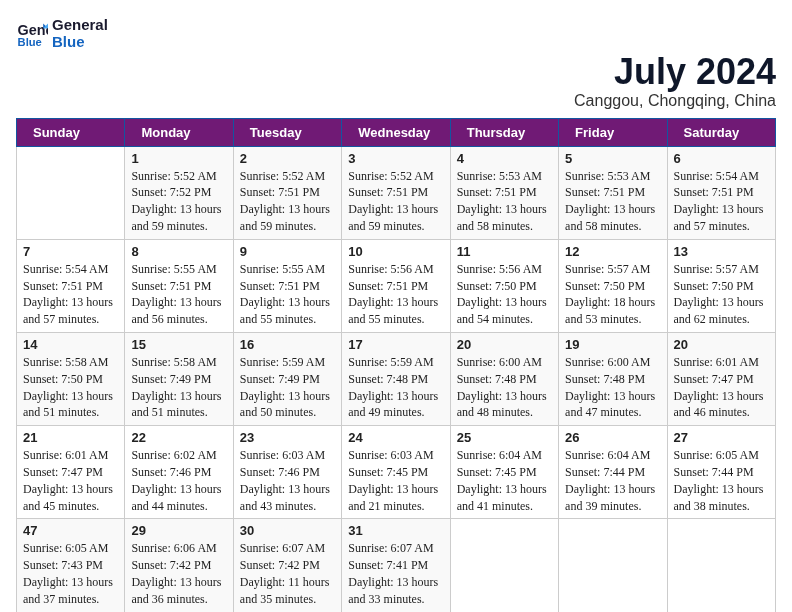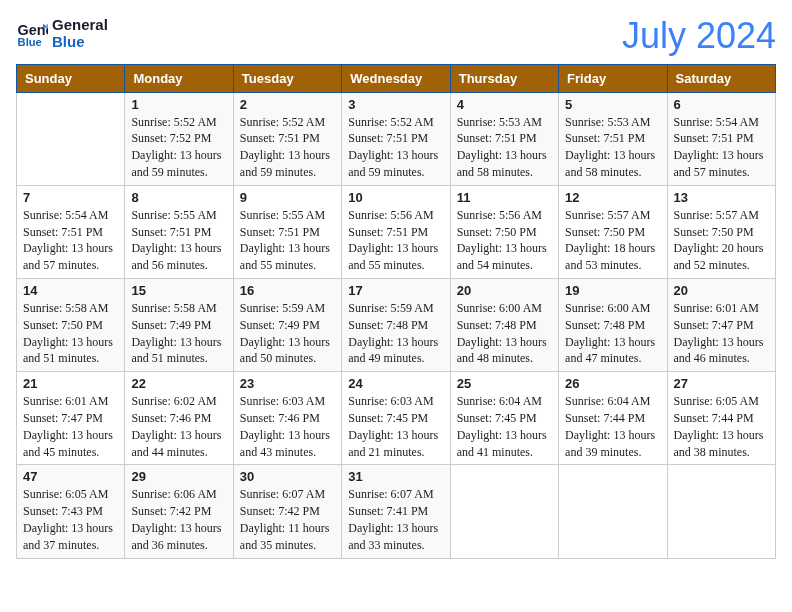--- a/index.html
+++ b/index.html
@@ -23,40 +23,41 @@
     }
     .logo-icon {
       width: 32px;
       height: 32px;
     }
     .title-block {
       text-align: right;
     }
     .month-year {
       font-size: 36px;
-      font-weight: normal;
-      color: #3b82f6;
+      font-weight: bold;
+      color: #0f172a;
       line-height: 1.1;
+      margin-top: 36px;
     }
     .location {
       font-size: 16px;
       color: #333;
       font-weight: normal;
     }
     .calendar {
       width: 100%;
       border-collapse: collapse;
       border: 1px solid #aaa;
     }
     .calendar th {
-      background-color: #a16207;
+      background-color: #701a75;
       color: white;
       font-size: 13px;
       font-weight: bold;
-      padding: 6px 8px;
+      padding: 6px 16px;
       text-align: left;
       border: 1px solid #1255a0;
     }
     .calendar td {
       width: 14.28%;
       vertical-align: top;
       border: 1px solid #ccc;
       padding: 4px 6px;
       font-size: 10.5px;
       color: #222;
@@ -95,20 +96,21 @@
       <polygon points="34,8 40,14 34,14" fill="#1565c0"></polygon>
       <polygon points="34,14 40,8 40,14" fill="#4dabf7"></polygon>
     </svg>
     <div>
       <div style="font-size:15px;font-weight:bold;color:#1a1a2e;">General</div>
       <div style="font-size:15px;font-weight:bold;color:#1565c0;">Blue</div>
     </div>
   </div>
   <div class="title-block">
     <div class="month-year">July 2024</div>
+    <div class="location">Canggou, Chongqing, China</div>
   </div>
 </div>
 
 <table class="calendar">
   <thead>
     <tr>
     <th>Sunday</th>
         <th>Monday</th>
         <th>Tuesday</th>
         <th>Wednesday</th>
@@ -216,21 +218,21 @@
           <span>Sunrise: 5:57 AM</span><br>
           <span>Sunset: 7:50 PM</span><br>
           <span>Daylight: 18 hours and 53 minutes.</span>
         </div>
       </td>
         <td>
         <span class="day-number">13</span>
         <div class="day-info">
           <span>Sunrise: 5:57 AM</span><br>
           <span>Sunset: 7:50 PM</span><br>
-          <span>Daylight: 20 hours and 52 minutes.</span>
+          <span>Daylight: 13 hours and 62 minutes.</span>
         </div>
       </td>
       </tr>
       <tr>
         <td>
         <span class="day-number">14</span>
         <div class="day-info">
           <span>Sunrise: 5:58 AM</span><br>
           <span>Sunset: 7:50 PM</span><br>
           <span>Daylight: 13 hours and 51 minutes.</span>

